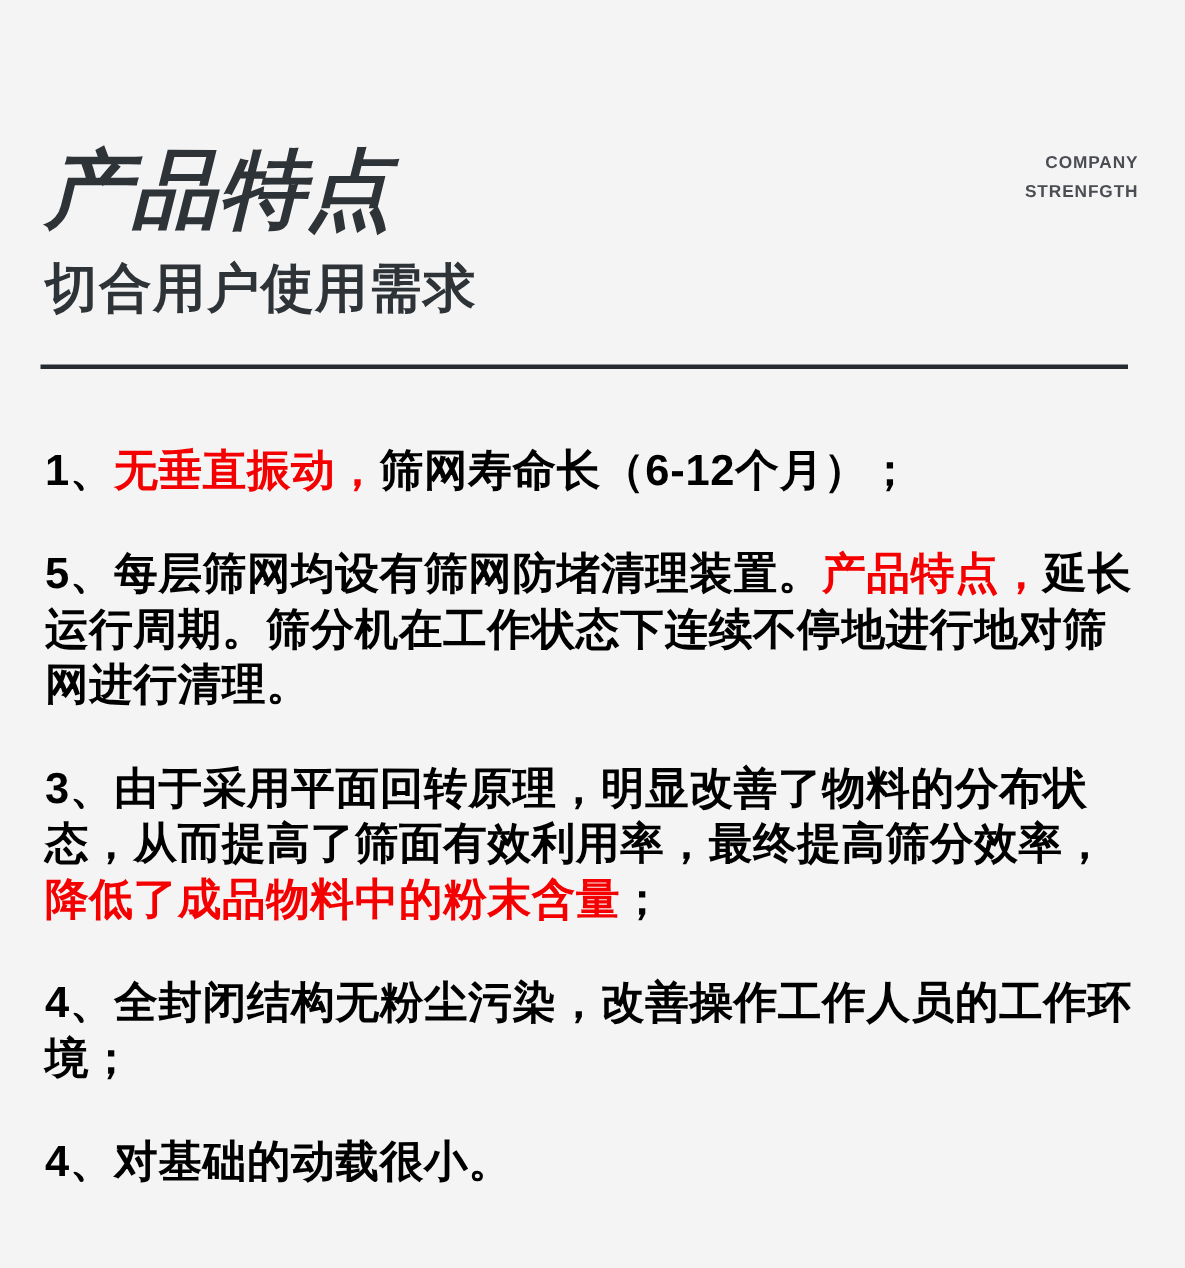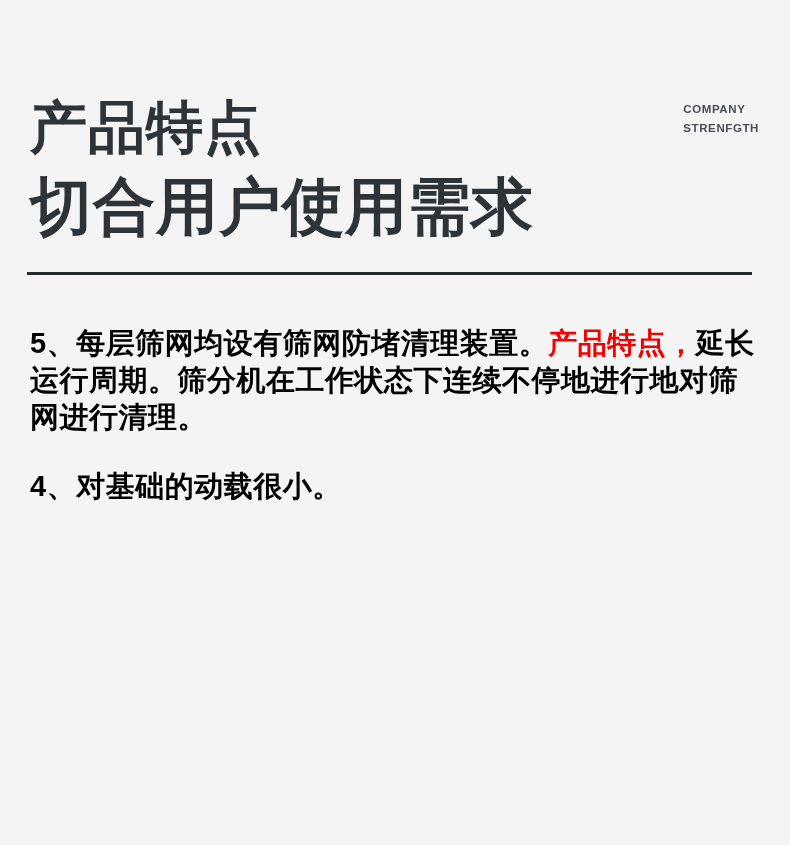--- a/index.html
+++ b/index.html
@@ -17,40 +17,41 @@
     width:790px;
     height:845px;
     background:var(--bg);
     overflow:hidden;
     font-family:"Liberation Sans","DejaVu Sans",sans-serif;
   }
   .corner-label{
     position:absolute;
     top:100px;
     right:31px;
-    text-align:left;
+    text-align:right;
     font-size:11.5px;
     font-weight:600;
     letter-spacing:0.6px;
     line-height:19px;
     color:var(--corner);
   }
   .header{
     padding:96px 30px 0 30px;
   }
   .title{
     font-size:57px;
     font-weight:800;
     line-height:1.12;
     color:var(--heading);
     letter-spacing:1px;
+    font-style:italic;
   }
   .subtitle{
     margin-top:14px;
-    font-size:62px;
+    font-size:35px;
     font-weight:800;
     line-height:1.08;
     color:var(--heading);
     letter-spacing:1px;
   }
   .divider{
     border:none;
     height:3px;
     background:var(--divider);
     margin:31px 38px 0 27px;
@@ -81,17 +82,20 @@
   </div>
 
   <div class="header">
     <h1 class="title">产品特点</h1>
     <h2 class="subtitle">切合用户使用需求</h2>
   </div>
 
   <hr class="divider">
 
   <div class="feature-list">
+      <p class="feature"><span>1、</span><span class="hl">无垂直振动，</span><span>筛网寿命长（6-12个月）；</span></p>
       <p class="feature"><span>5、每层筛网均设有筛网防堵清理装置。</span><span class="hl">产品特点，</span><span>延长运行周期。筛分机在工作状态下连续不停地进行地对筛网进行清理。</span></p>
+      <p class="feature"><span>3、由于采用平面回转原理，明显改善了物料的分布状态，从而提高了筛面有效利用率，最终提高筛分效率，</span><span class="hl">降低了成品物料中的粉末含量</span><span>；</span></p>
+      <p class="feature"><span>4、全封闭结构无粉尘污染，改善操作工作人员的工作环境；</span></p>
       <p class="feature"><span>4、对基础的动载很小。</span></p>
     </div>
 
 </div>
 
 </body></html>

